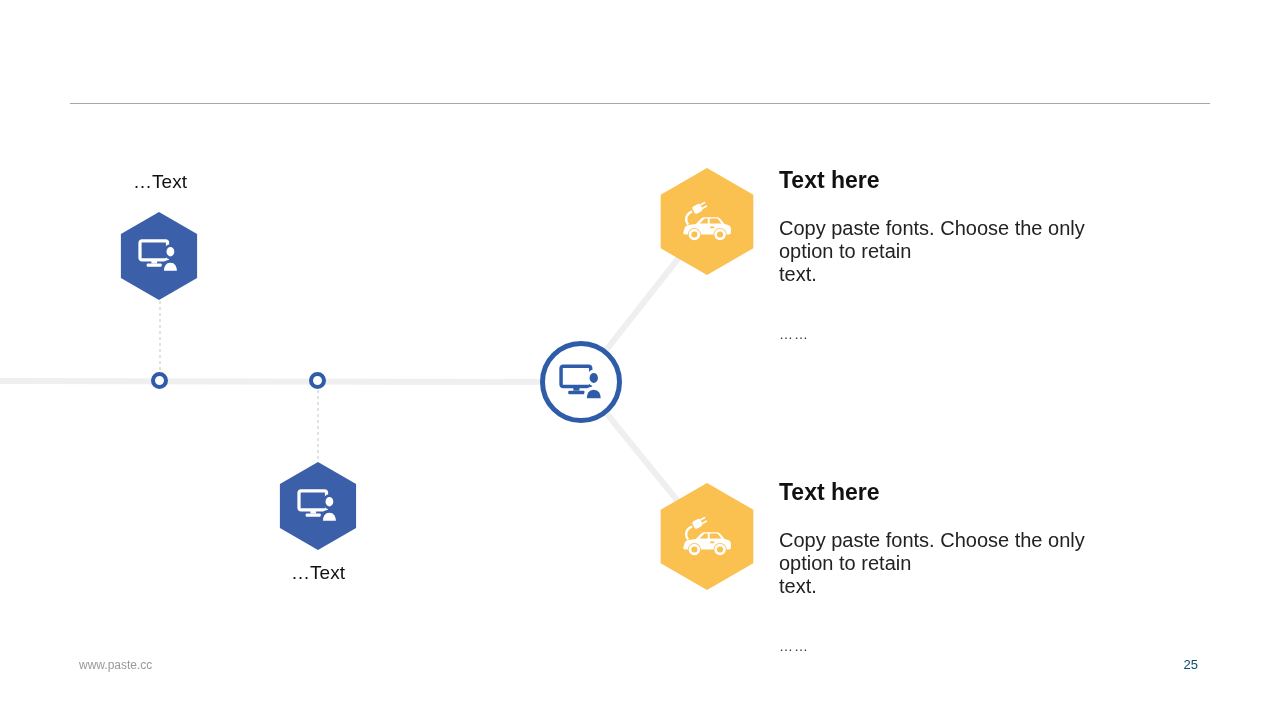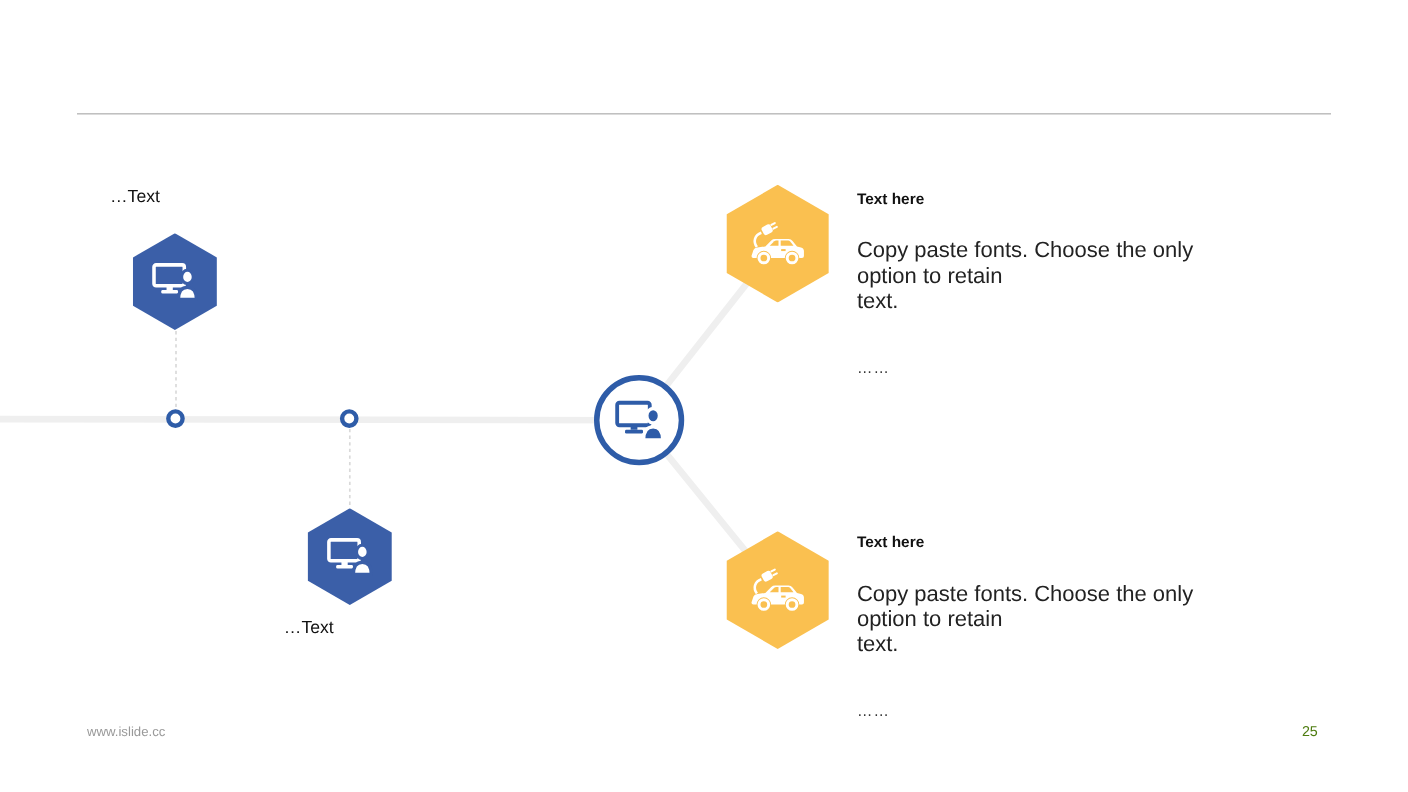--- a/index.html
+++ b/index.html
@@ -34,40 +34,40 @@
     display:flex;align-items:center;justify-content:center;
   }
   
   .on-blue .mon{stroke:#ffffff;}
   .on-blue .fg{fill:#ffffff;}
   .on-blue .sep{stroke:#3b5fa8;}
   .on-white .mon{stroke:#2e5ca8;}
   .on-white .fg{fill:#2e5ca8;}
   .on-white .sep{stroke:#ffffff;}
   .milestone-label{
-    position:absolute;width:120px;
-    font-size:16px;color:#111111;
+    position:absolute;width:120px;text-align:center;
+    font-size:19px;color:#111111;
   }
   .label-top{left:100px;top:171px;}
   .label-bottom{left:258px;top:562px;}
   .textblock{position:absolute;width:340px;color:#222222;}
   .tb1{left:779px;top:168px;}
   .tb2{left:779px;top:480px;}
   .textblock h3{
-    margin:0;font-size:14px;line-height:25px;color:#111111;font-weight:bold;
+    margin:0;font-size:23px;line-height:25px;color:#111111;font-weight:bold;
   }
   .textblock p{
     margin:24px 0 0 0;font-size:20px;line-height:23px;color:#222222;
   }
   .textblock .dots{margin-top:40px;font-size:14px;color:#333333;letter-spacing:1px;}
   .footer-site{
     position:absolute;left:79px;top:658px;font-size:12px;color:#999999;
   }
   .page-number{
-    position:absolute;right:82px;top:657px;font-size:13px;color:#4d7c0f;
+    position:absolute;right:82px;top:657px;font-size:13px;color:#0c4a6e;
   }
 </style>
 </head>
 <body>
 
 <div class="slide">
 
   <div class="divider"></div>
 
   <svg class="lines-svg" viewBox="0 0 1280 720">
@@ -168,16 +168,16 @@
     <div class="dots">……</div>
   </div>
 
   <div class="textblock tb2">
     <h3>Text here</h3>
     <p><span>Copy paste fonts. Choose the only option to retain</span><br>
     <span>text.</span></p>
     <div class="dots">……</div>
   </div>
 
-  <div class="footer-site">www.islide.cc</div>
+  <div class="footer-site">www.paste.cc</div>
   <div class="page-number">25</div>
 
 </div>
 
 </body></html>

